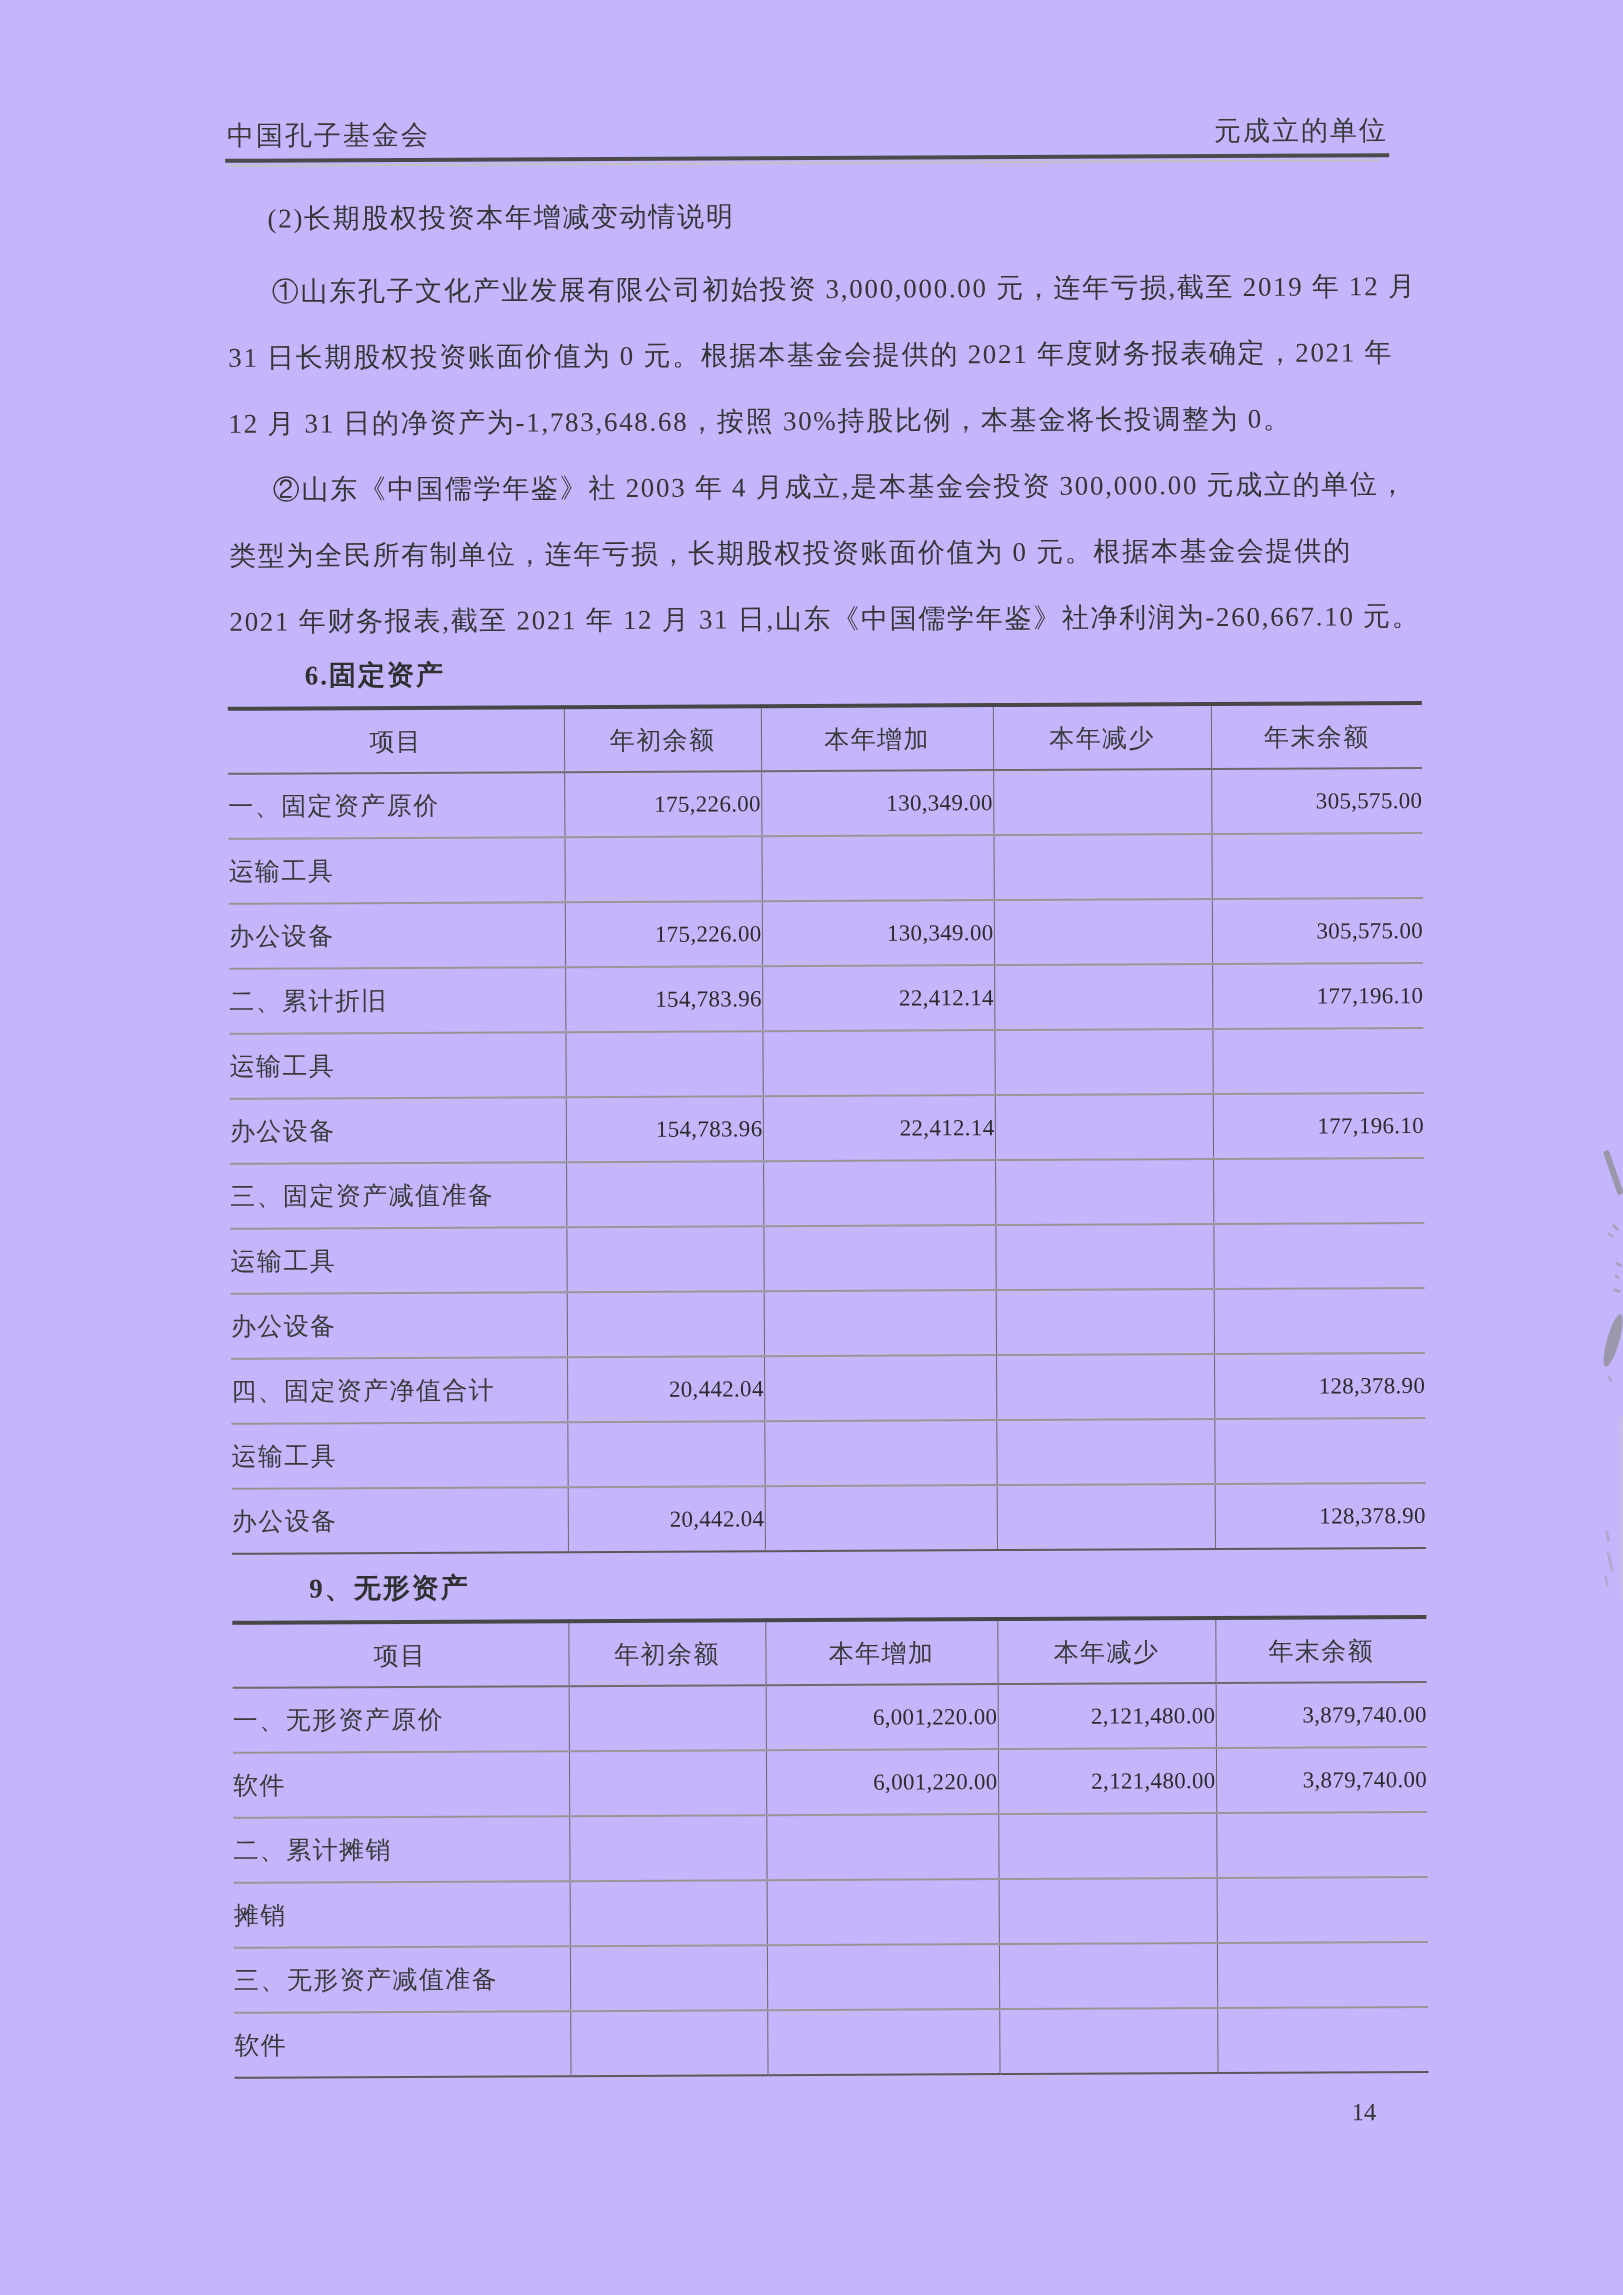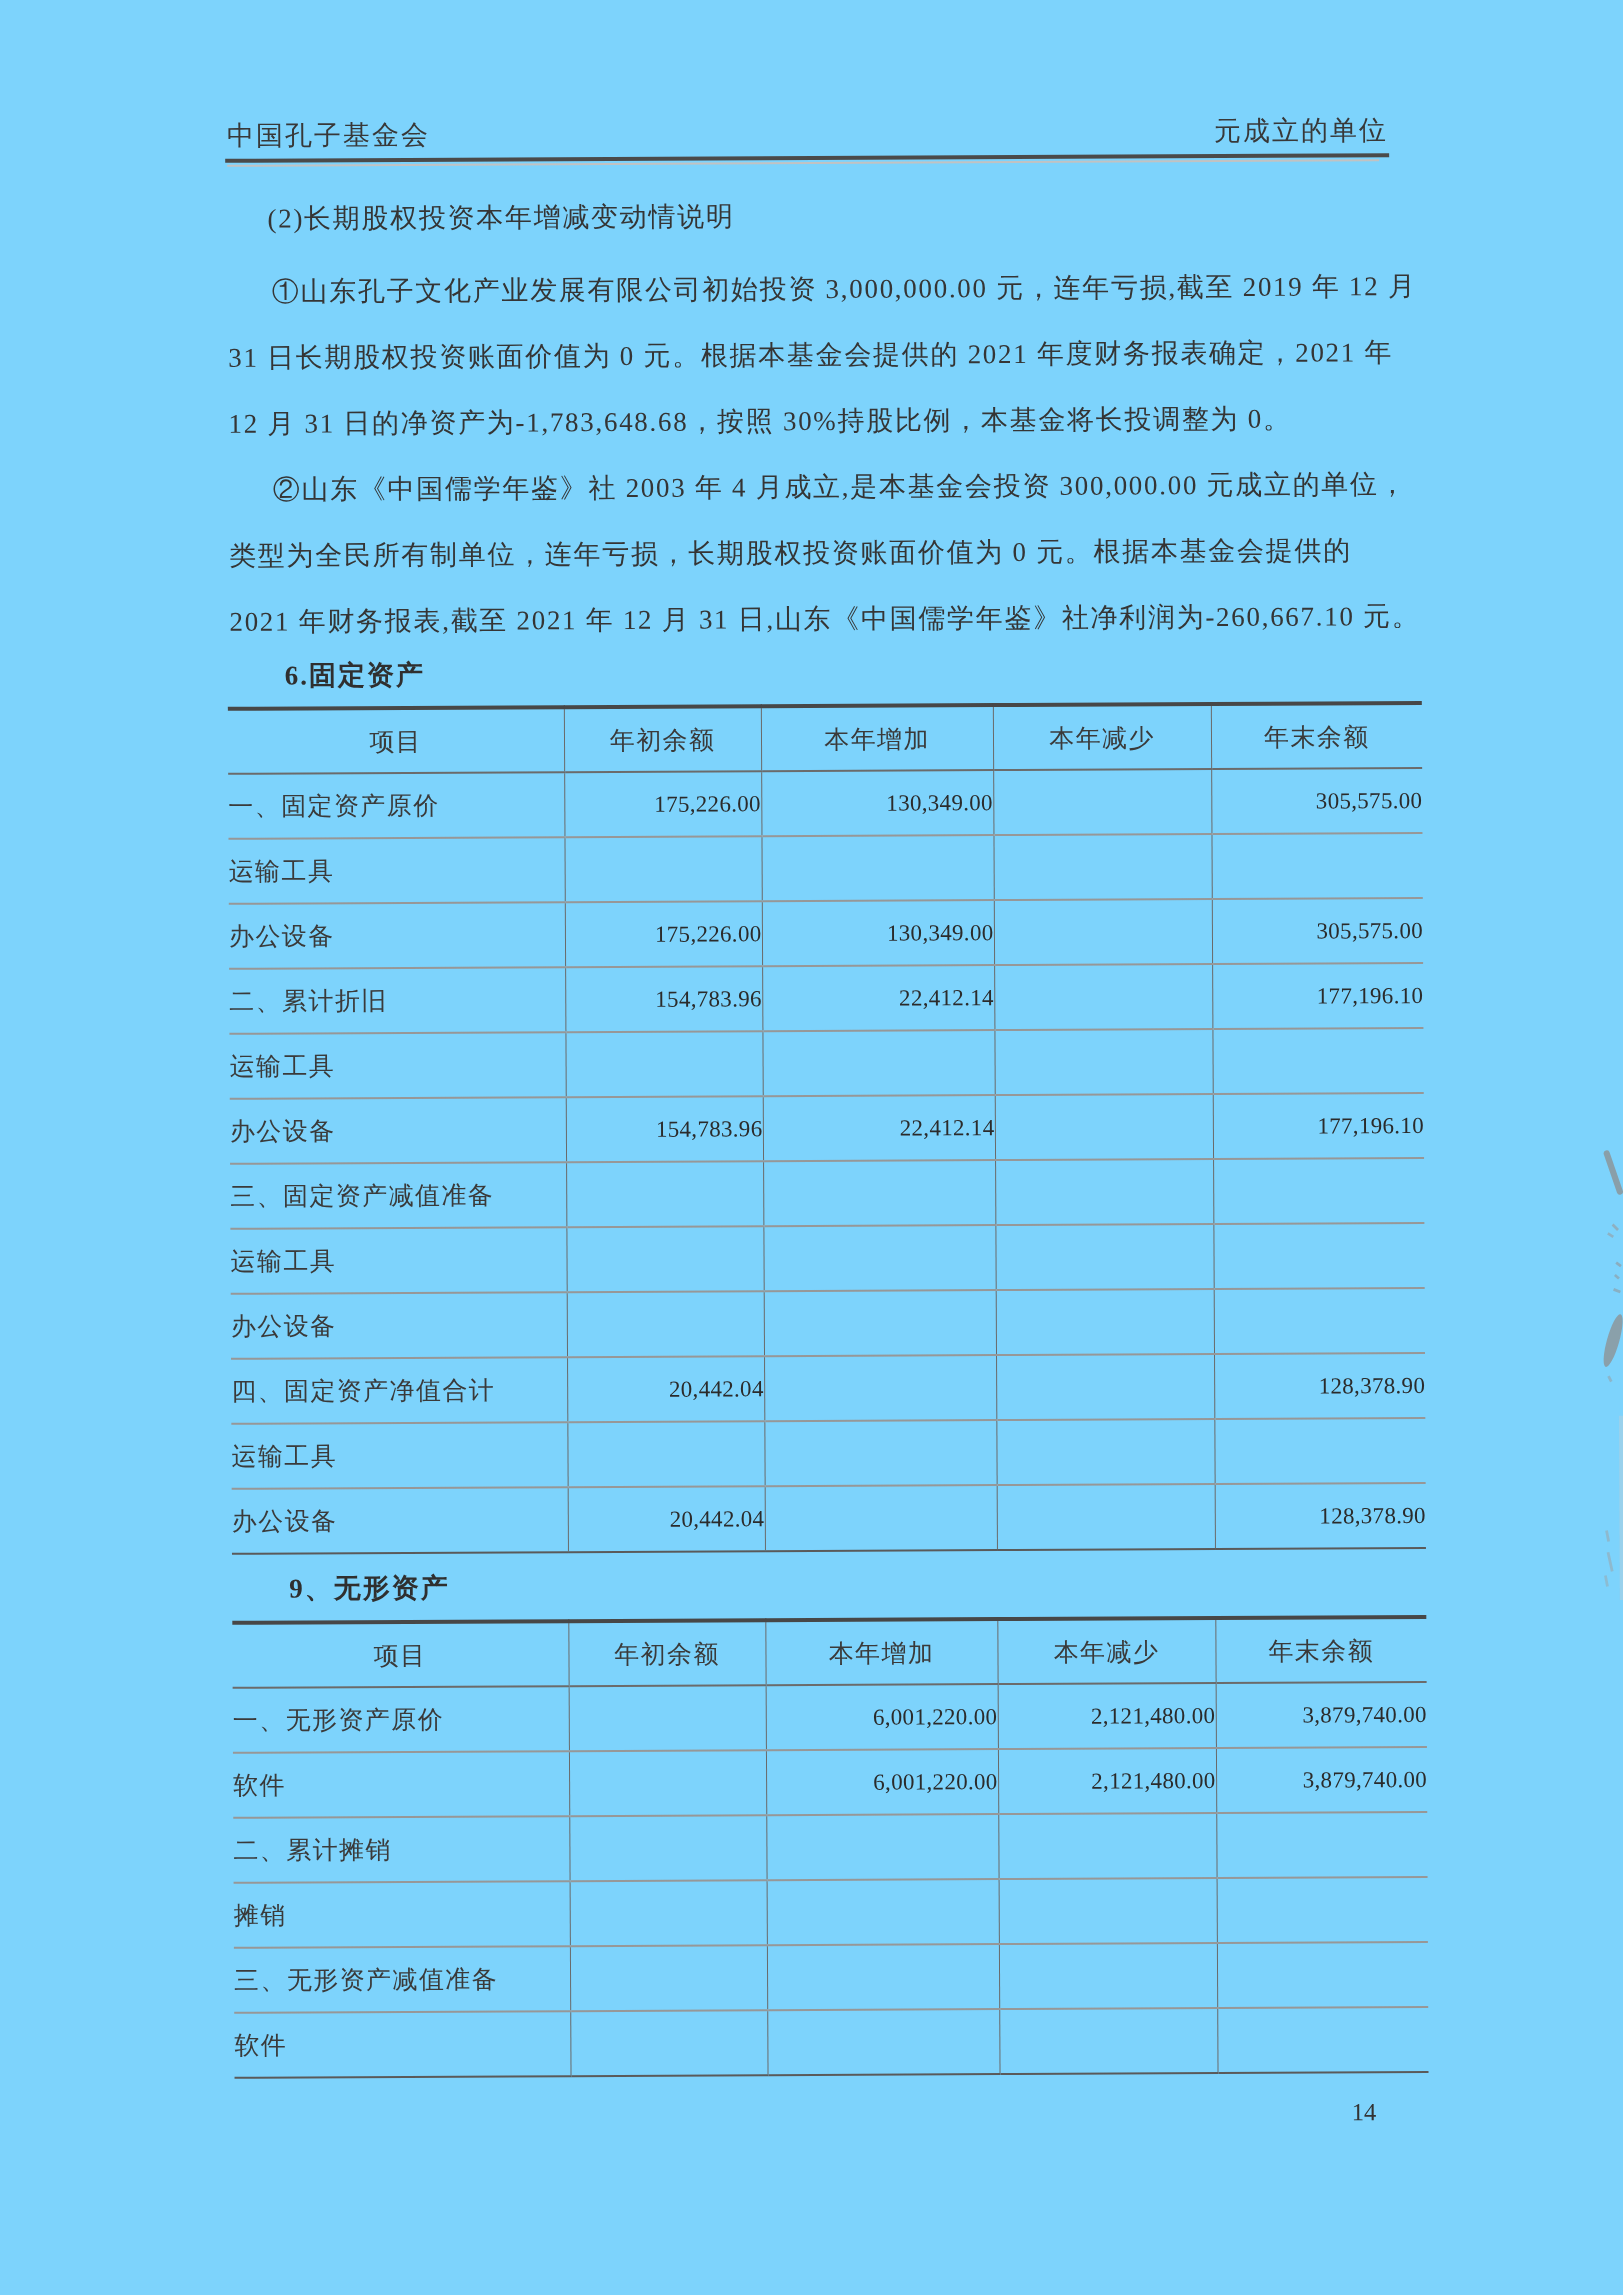--- a/index.html
+++ b/index.html
@@ -1,21 +1,21 @@
 <!DOCTYPE html>
 <html style="font-size:11px"><head>
 <meta charset="utf-8">
 <style>
   html,body{margin:0;padding:0;}
   body{
     width:1624px;height:2295px;
     background:#fcfcfb;
     font-family:"Liberation Serif","DejaVu Serif",serif;
   }
-  .page{position:relative;width:1624px;height:2295px;overflow:hidden;background:#7dd3fc;color:#333;font-family:Liberation Serif, serif;}
+  .page{position:relative;width:1624px;height:2295px;overflow:hidden;background:#c4b5fd;color:#333;font-family:Liberation Serif, serif;}
   .sheet{position:absolute;inset:0;transform:rotate(-0.28deg);transform-origin:50% 50%;}
 
   
   .doc-header{
     position:absolute;top:115px;left:232px;width:1161px;
     display:flex;justify-content:space-between;
     font-size:27px;letter-spacing:2px;color:#383838;white-space:nowrap;
   }
   .rule{position:absolute;top:156px;left:230px;width:1164px;height:4.1px;background:#4a4a4a;}
   .rule::after{content:"";position:absolute;top:6.1px;left:2px;width:99%;height:2px;background:#c2c2c2;}
@@ -25,21 +25,21 @@
     position:absolute;top:183px;left:232px;width:1168px;
     font-size:27px;line-height:66px;letter-spacing:1.7px;color:#353535;
   }
   .body-text .heading{padding-left:40px;}
   .para.p1{margin-top:6.8px;}
   .line{white-space:nowrap;}
   .line.indent{text-indent:44px;}
 
   
   .tbl-title{
-    position:absolute;left:287px;
+    position:absolute;left:307px;
     font-size:27px;font-weight:bold;letter-spacing:2px;color:#2f2f2f;white-space:nowrap;
   }
   .t6{top:655px;}
   .t8{top:1568px;}
 
   
   .tbl{
     position:absolute;left:230px;width:1194px;
     border-collapse:collapse;table-layout:fixed;
     border-top:4.1px solid #474747;

